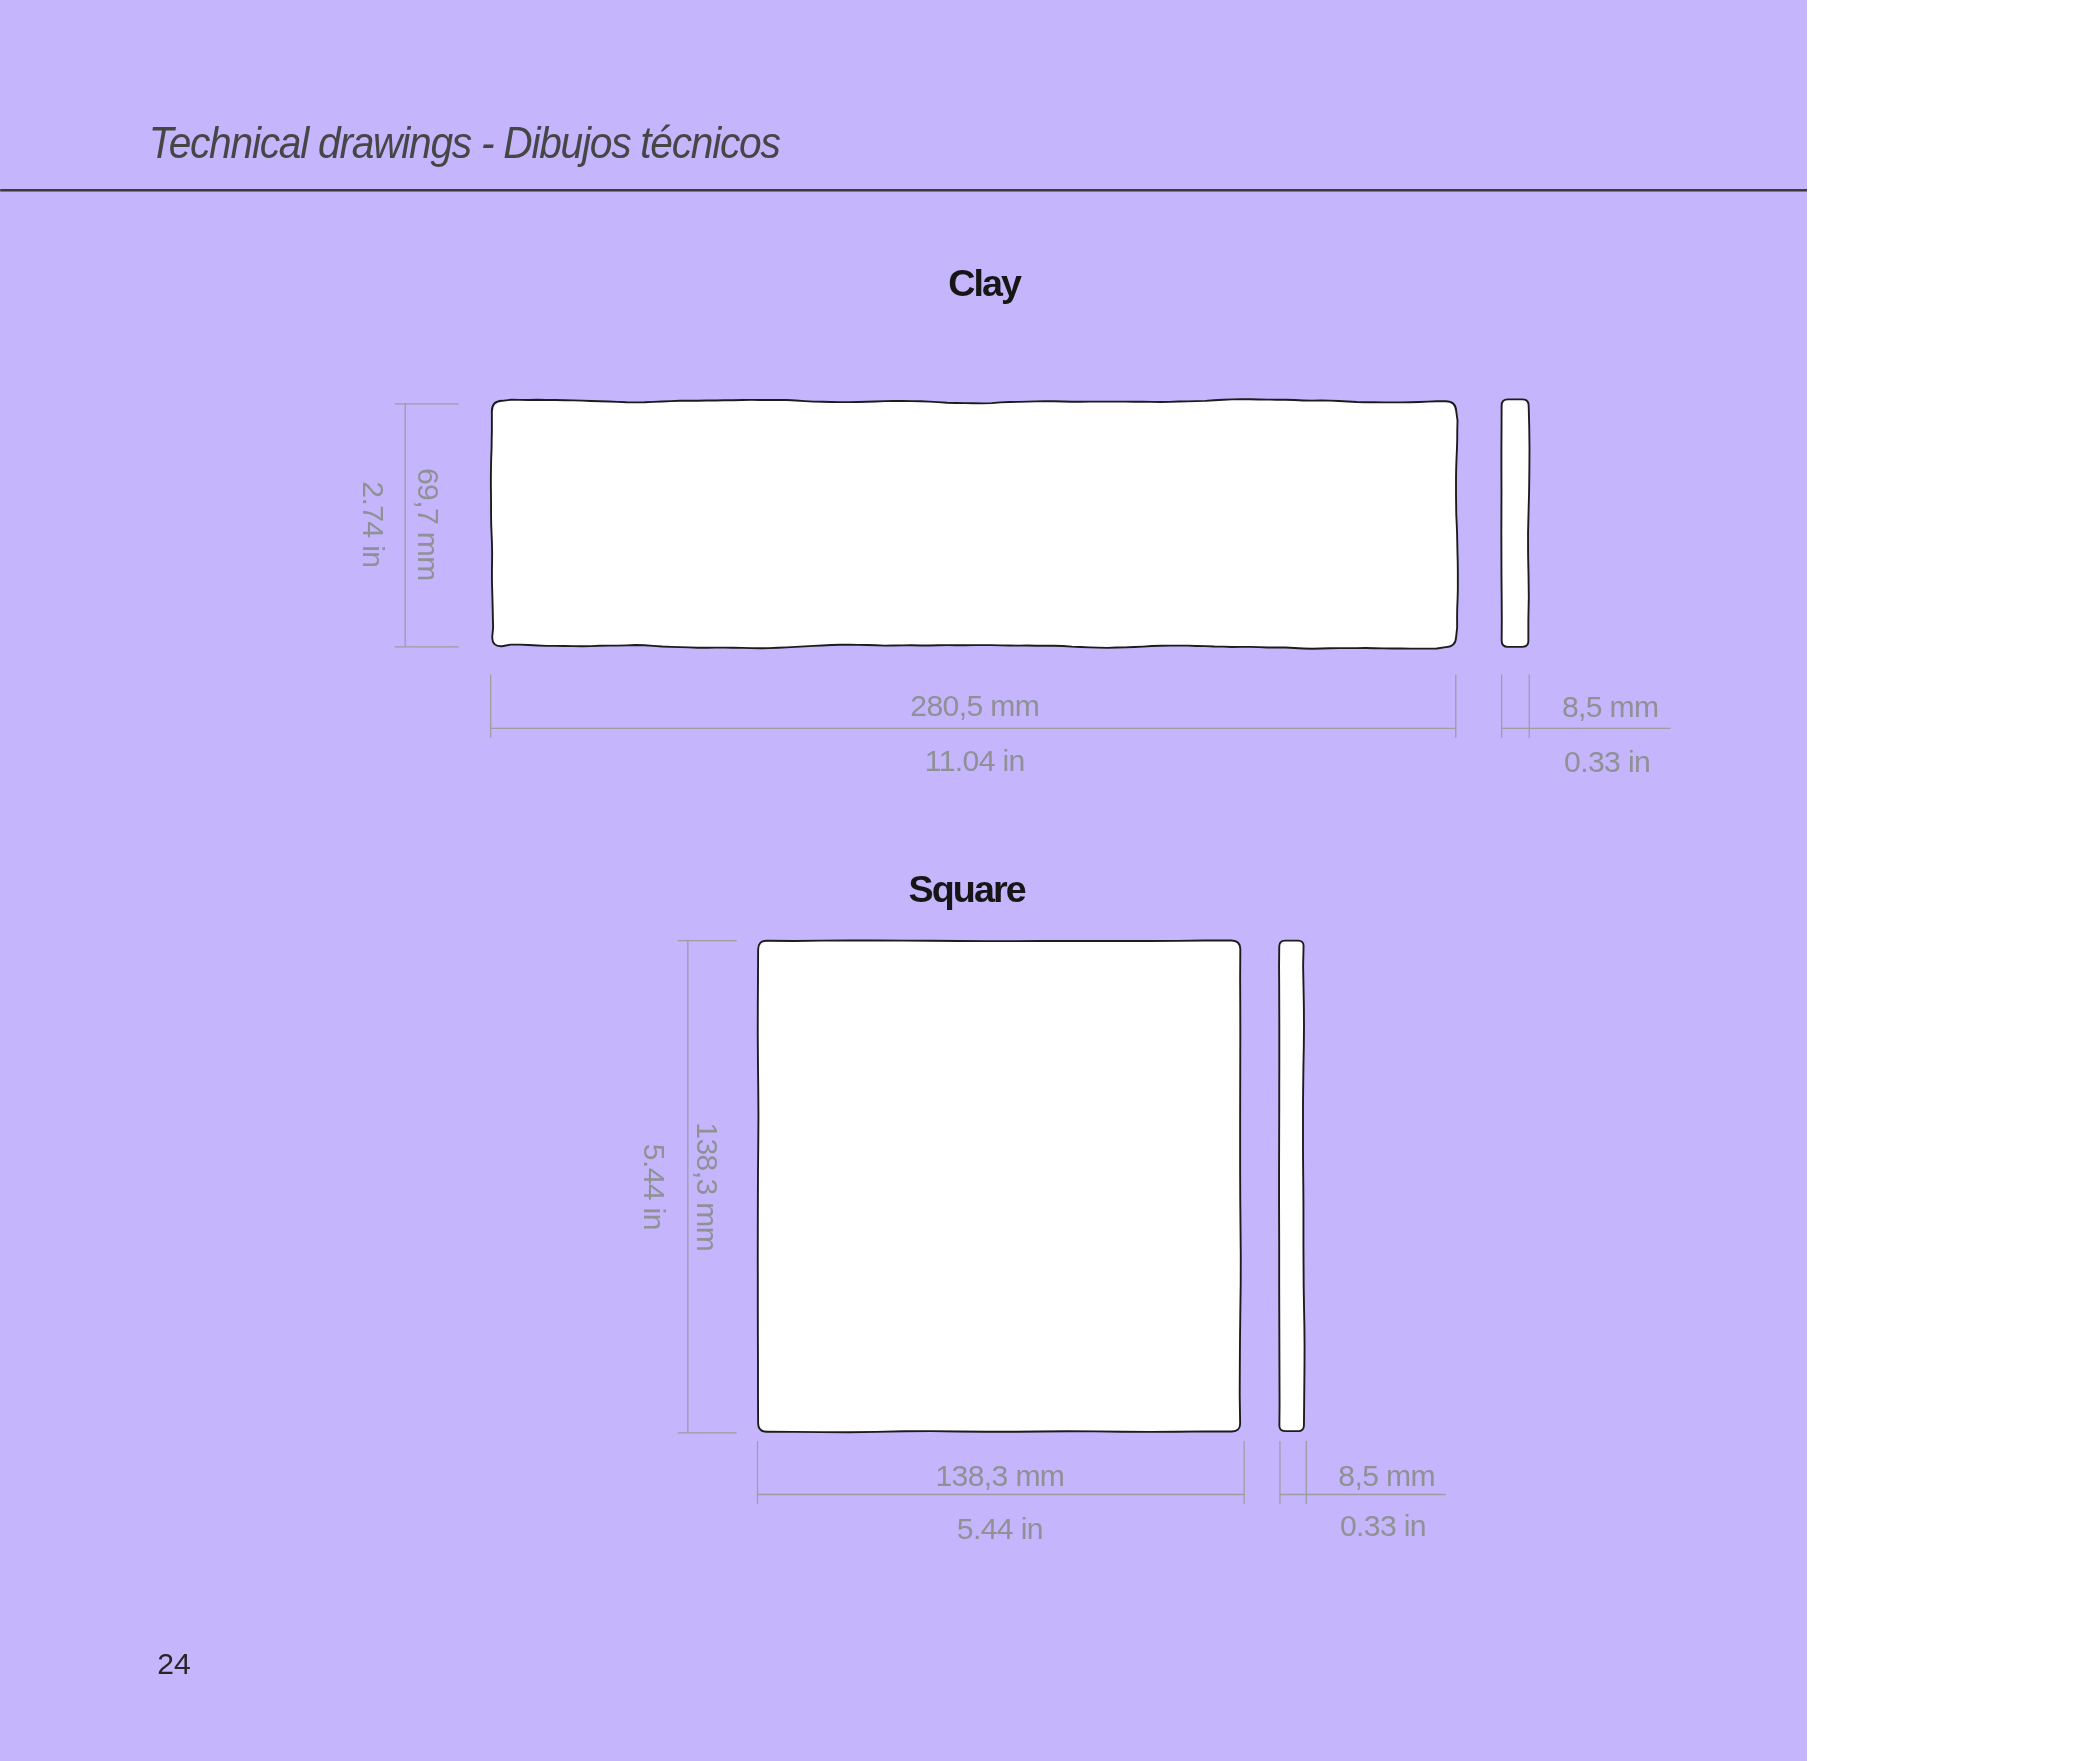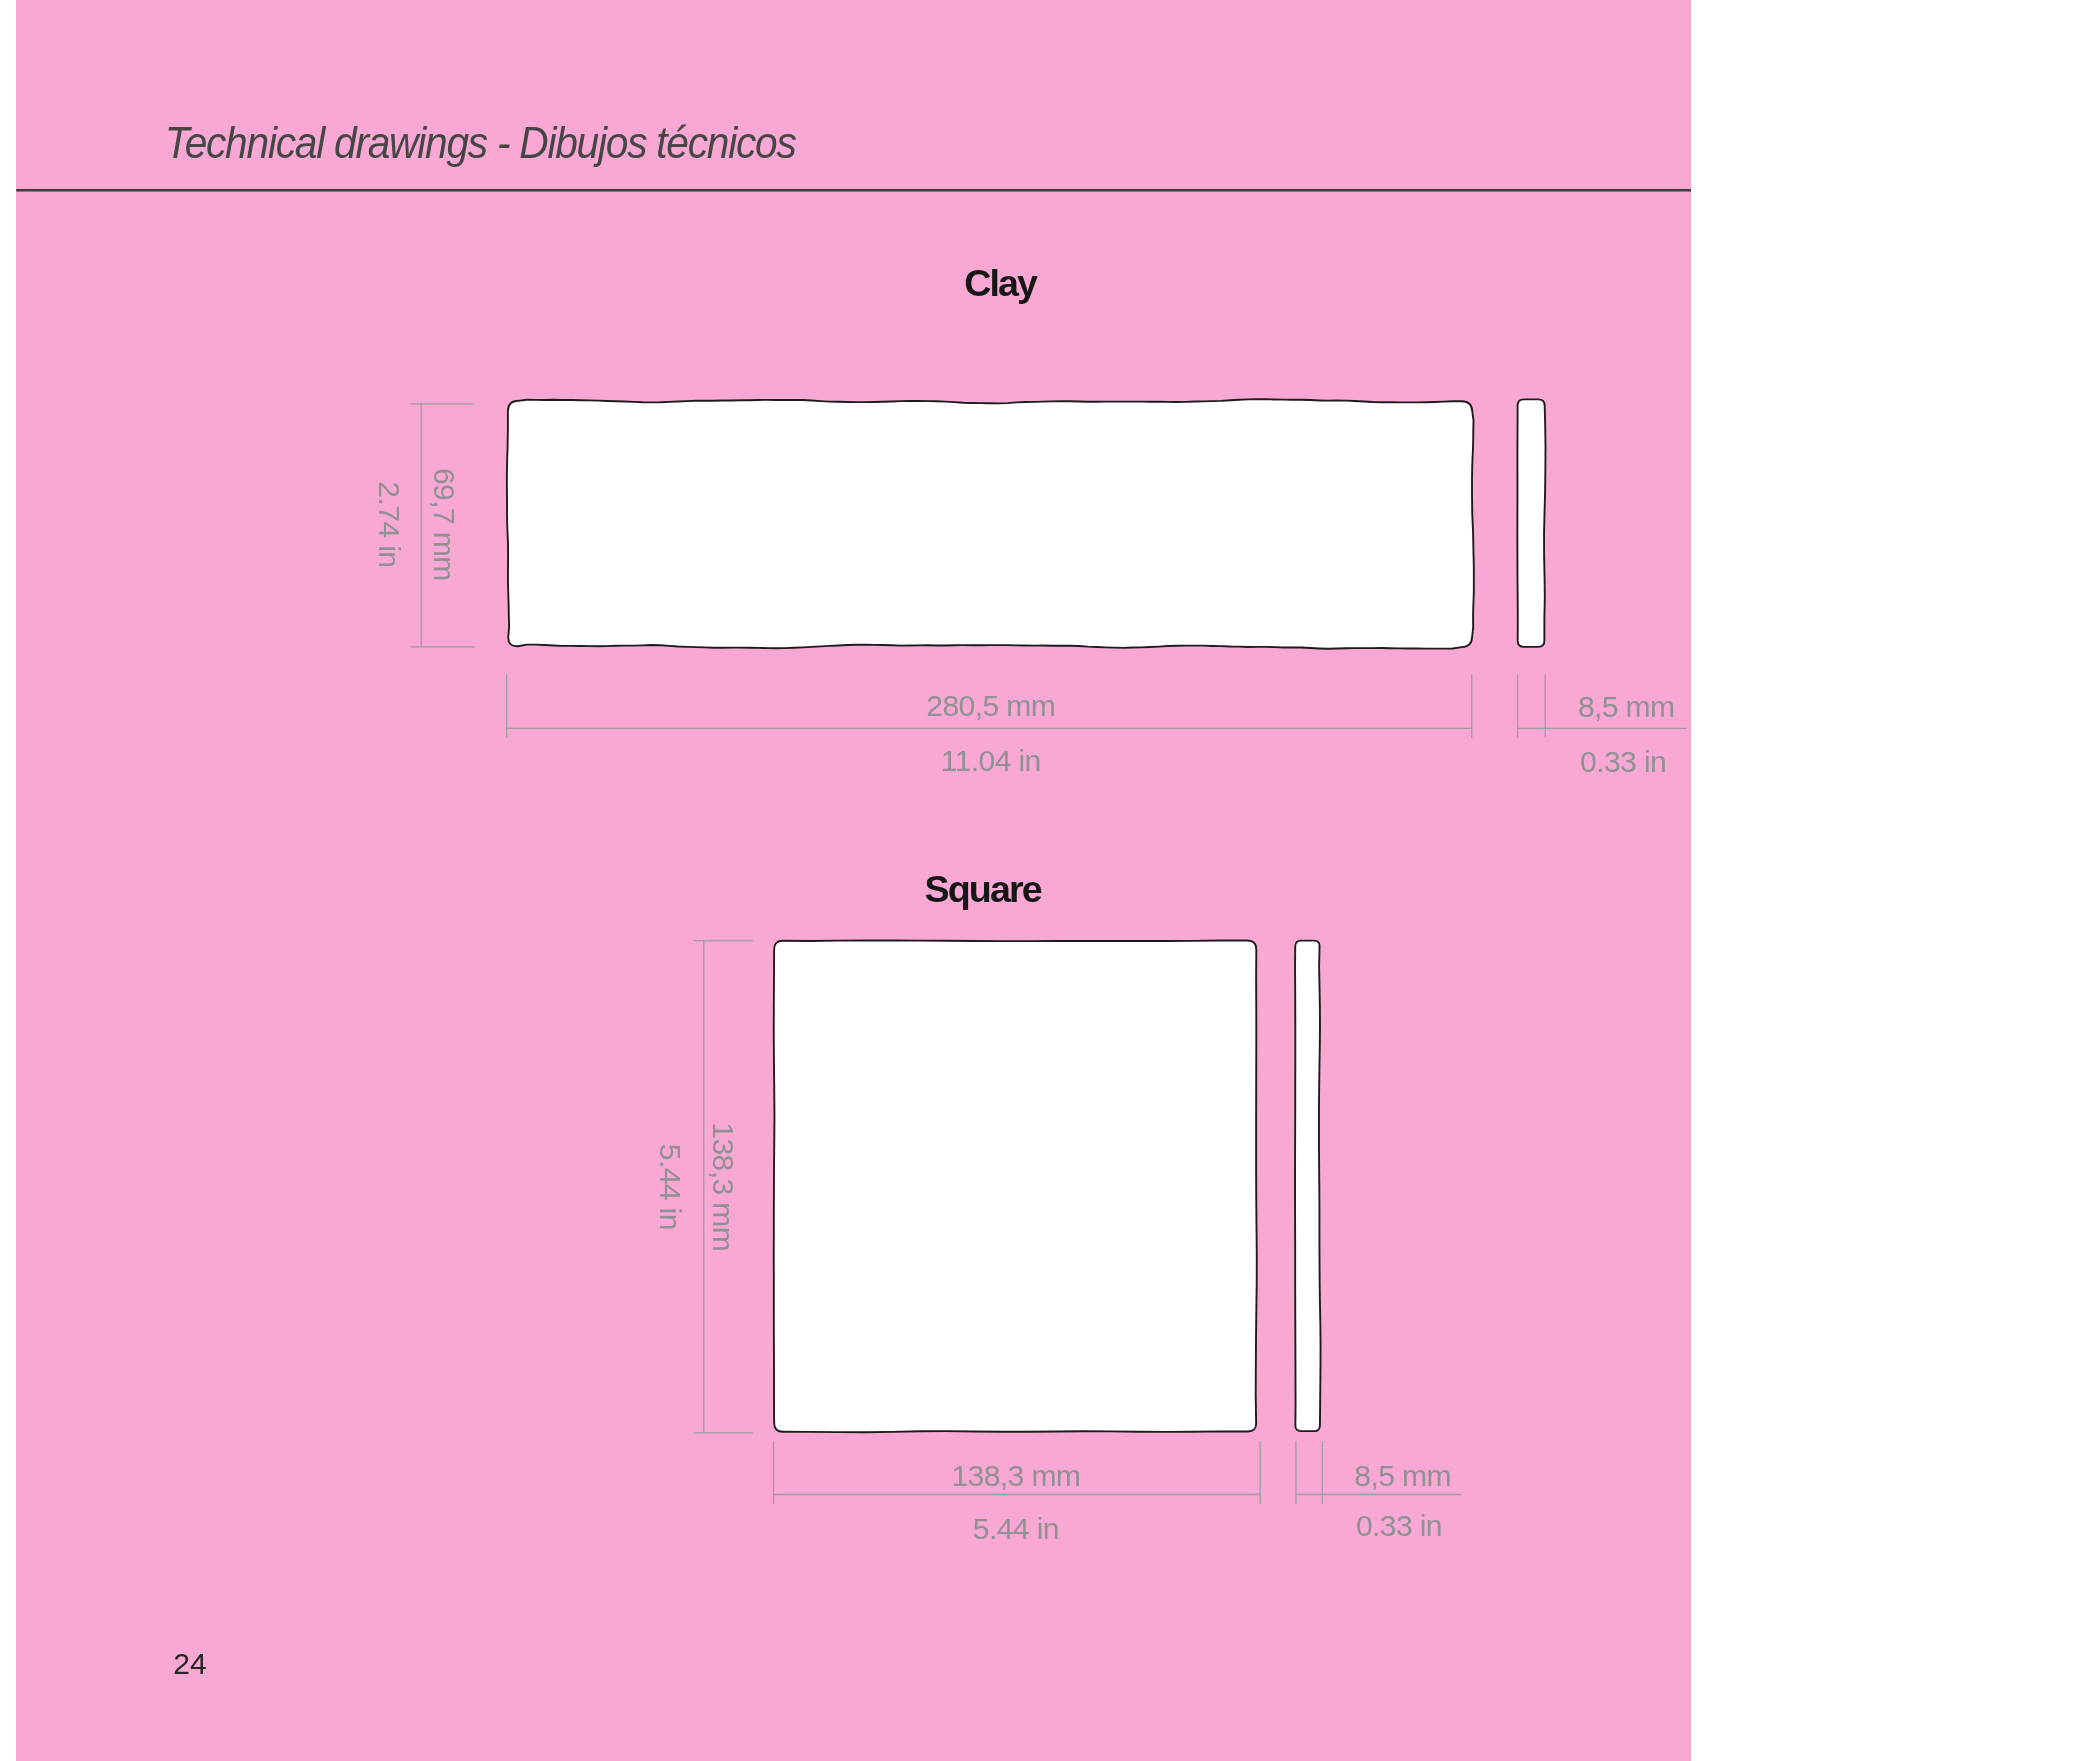--- a/index.html
+++ b/index.html
@@ -1,17 +1,17 @@
 <!DOCTYPE html>
 <html style="font-size:10px"><head>
 <meta charset="utf-8">
 <style>
   html, body { margin: 0; padding: 0; background: #ffffff; }
-  .page { position: relative; width: 1675px; height: 1762px; background: #f9a8d4;
-          font-family: "Liberation Sans", sans-serif; overflow: hidden; margin-left: 16px; }
+  .page { position: relative; width: 1807px; height: 1762px; background: #c4b5fd;
+          font-family: "Liberation Sans", sans-serif; overflow: hidden; }
   svg { position: absolute; left: 0; top: 0; }
   text { font-family: "Liberation Sans", sans-serif; }
   .dim { font-size: 48px; fill: #8f9194; letter-spacing: -1px; }
   .hd  { font-size: 60px; font-weight: bold; fill: #161616; letter-spacing: -3px; }
 </style>
 </head>
 <body>
 <div class="page">
 <svg width="2077" height="1762" viewBox="0 0 3307 2806">
 

